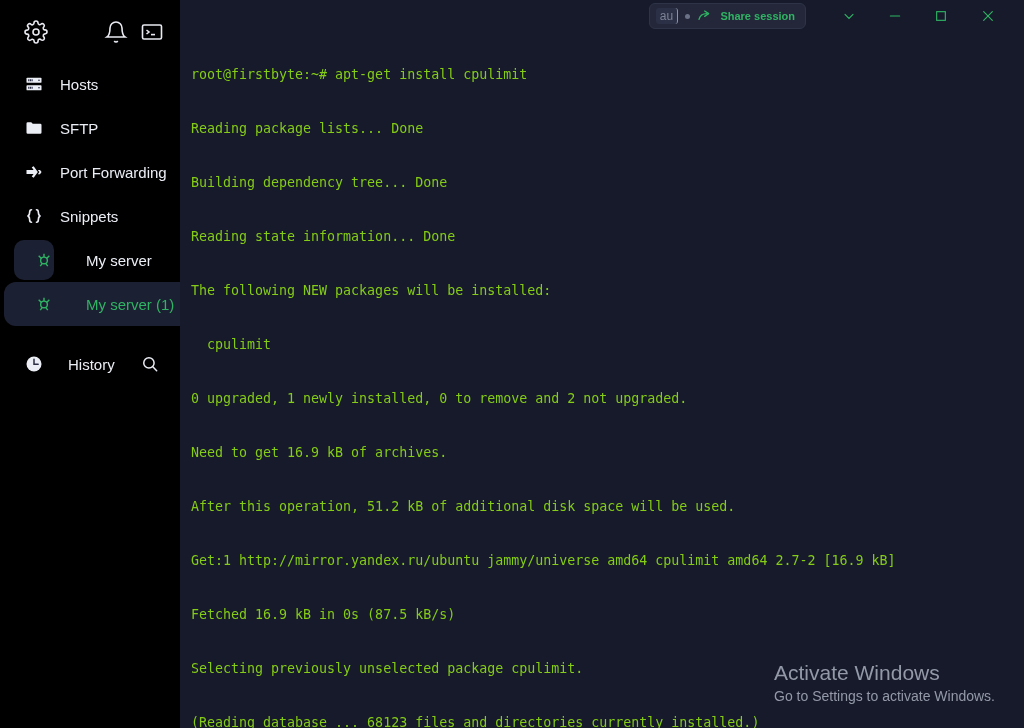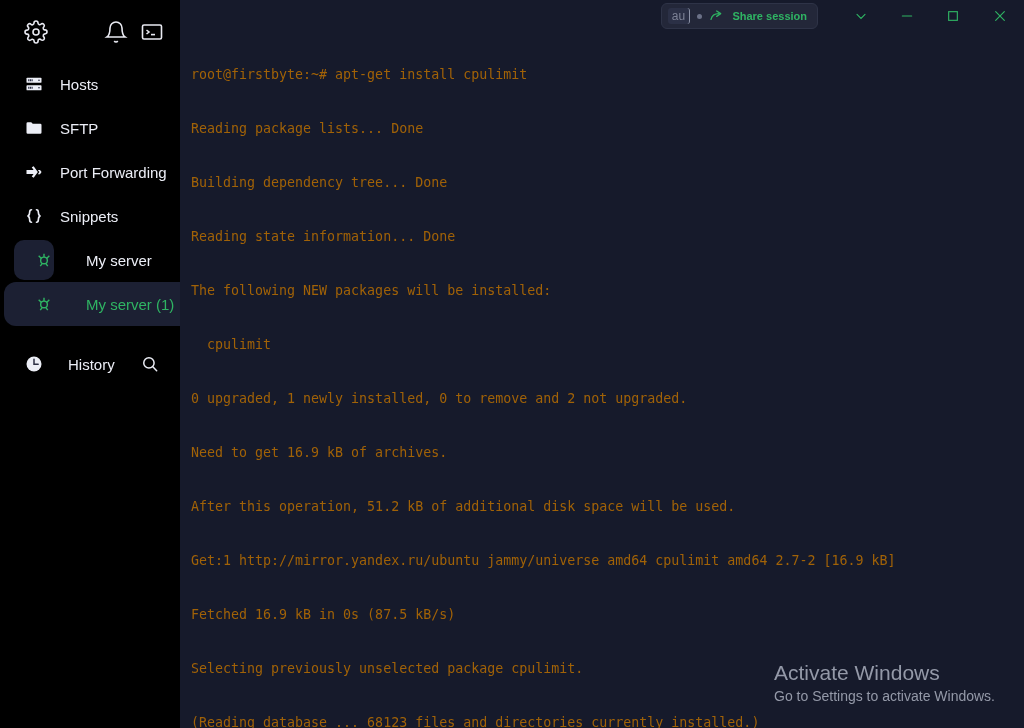--- a/index.html
+++ b/index.html
@@ -79,21 +79,21 @@
   #main {
     position: relative;
     flex: 1 1 auto;
     height: 728px;
     background: #161a2b;
   }
 
   
   #titlebar {
     position: absolute;
-    top: 0; left: 0; right: 0;
+    top: 0; left: 0; right: 12px;
     height: 32px;
     display: flex; align-items: center; justify-content: flex-end;
     background: #161a2b;
     padding-right: 0;
   }
   .share-btn {
     display: flex; align-items: center;
     height: 26px;
     background: #232739;
     border: 1px solid #2e3347;
@@ -125,21 +125,21 @@
   .win-btn.close { width: 48px; }
 
   
   #terminal {
     position: absolute;
     top: 24px; left: 0; right: 0; bottom: 0;
     padding: 6px 0 0 11px;
     font-family: "DejaVu Sans Mono", monospace;
     font-size: 13.3px;
     line-height: 18px;
-    color: #a16207;
+    color: #84cc16;
     white-space: pre;
     overflow: hidden;
   }
   #terminal .line { min-height: 18px; }
 
   
   #watermark {
     position: absolute;
     right: 29px; bottom: 22px;
     text-align: left;

